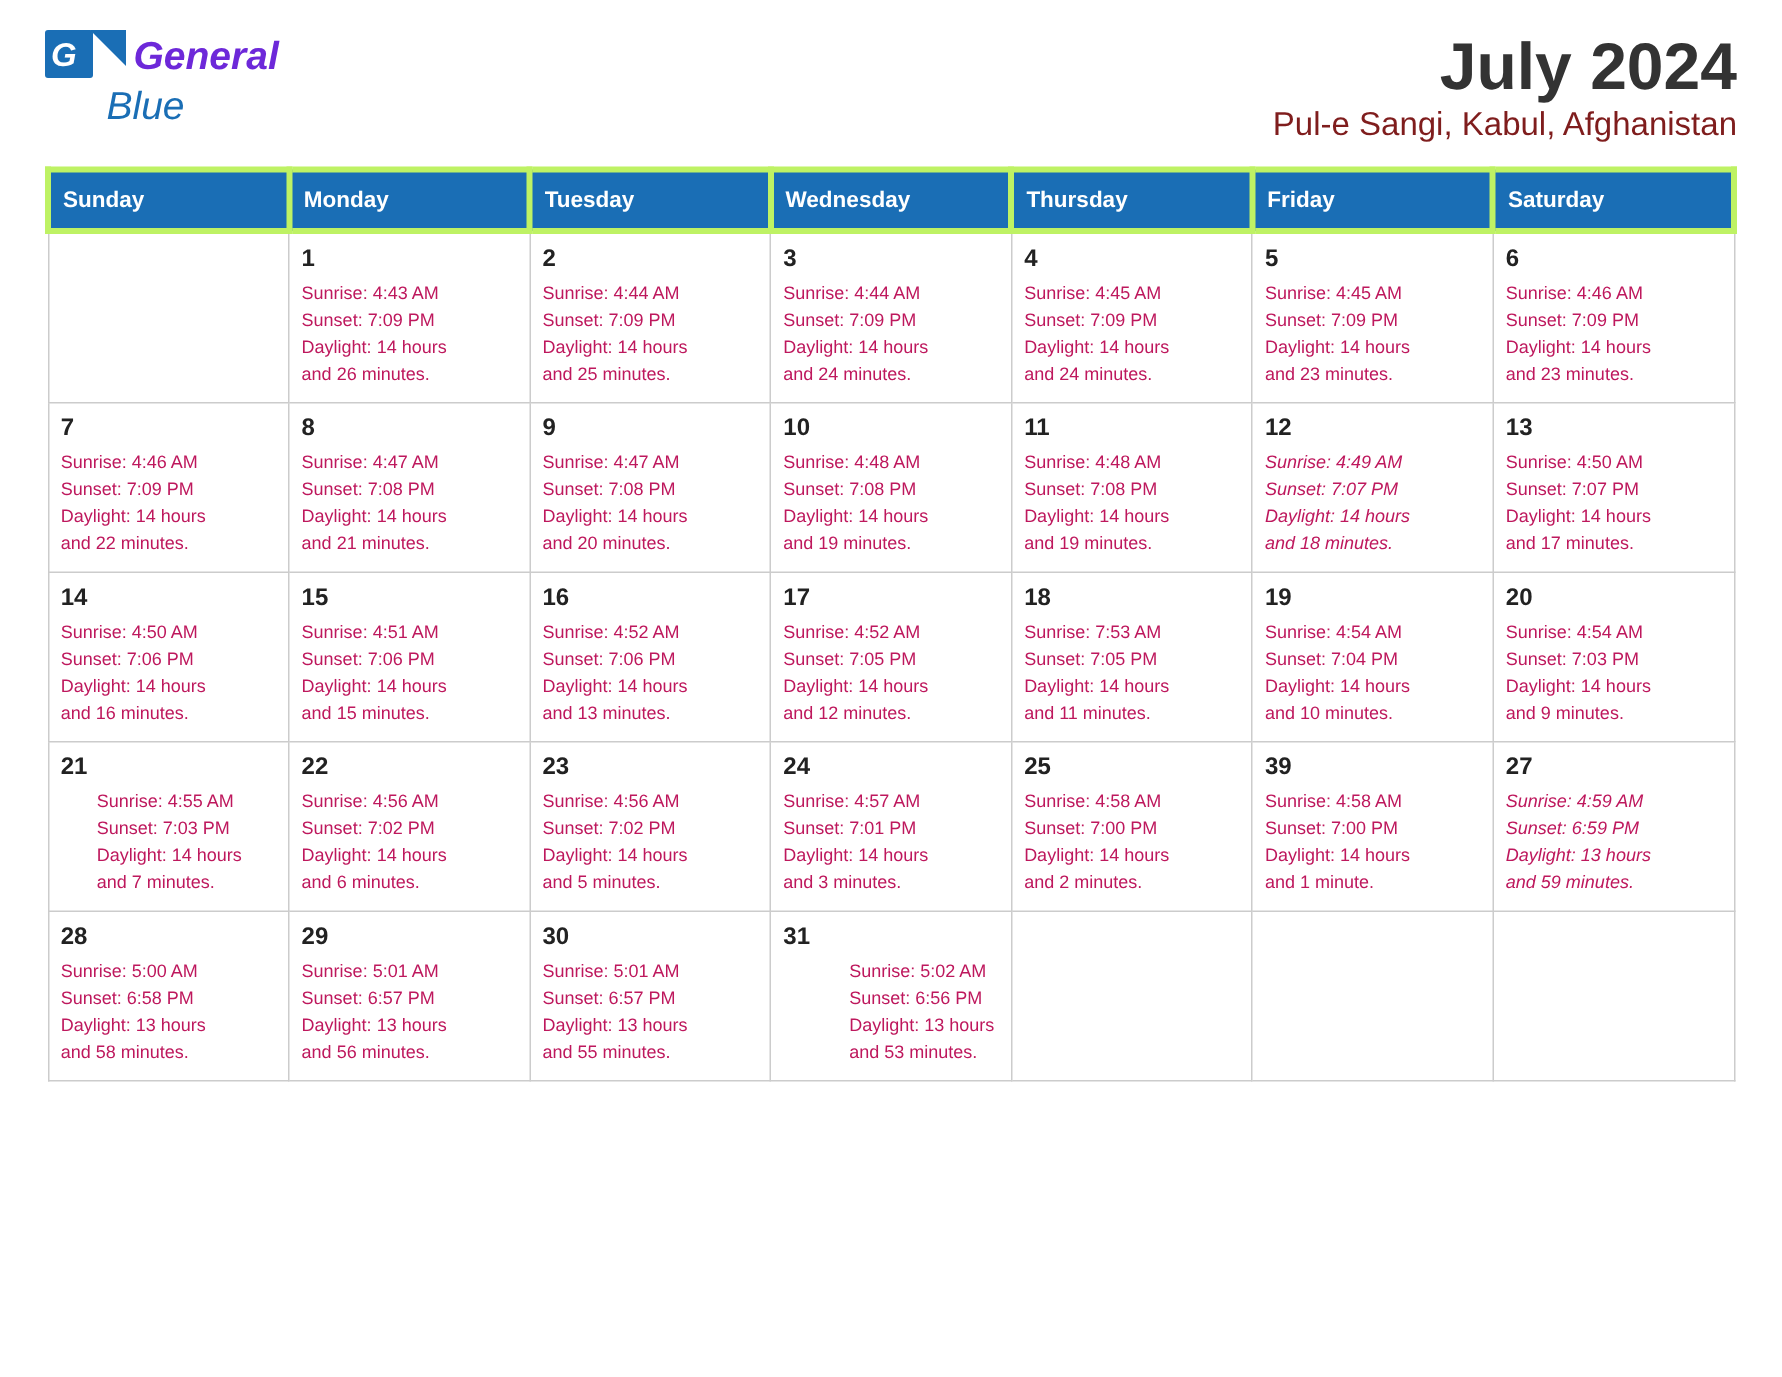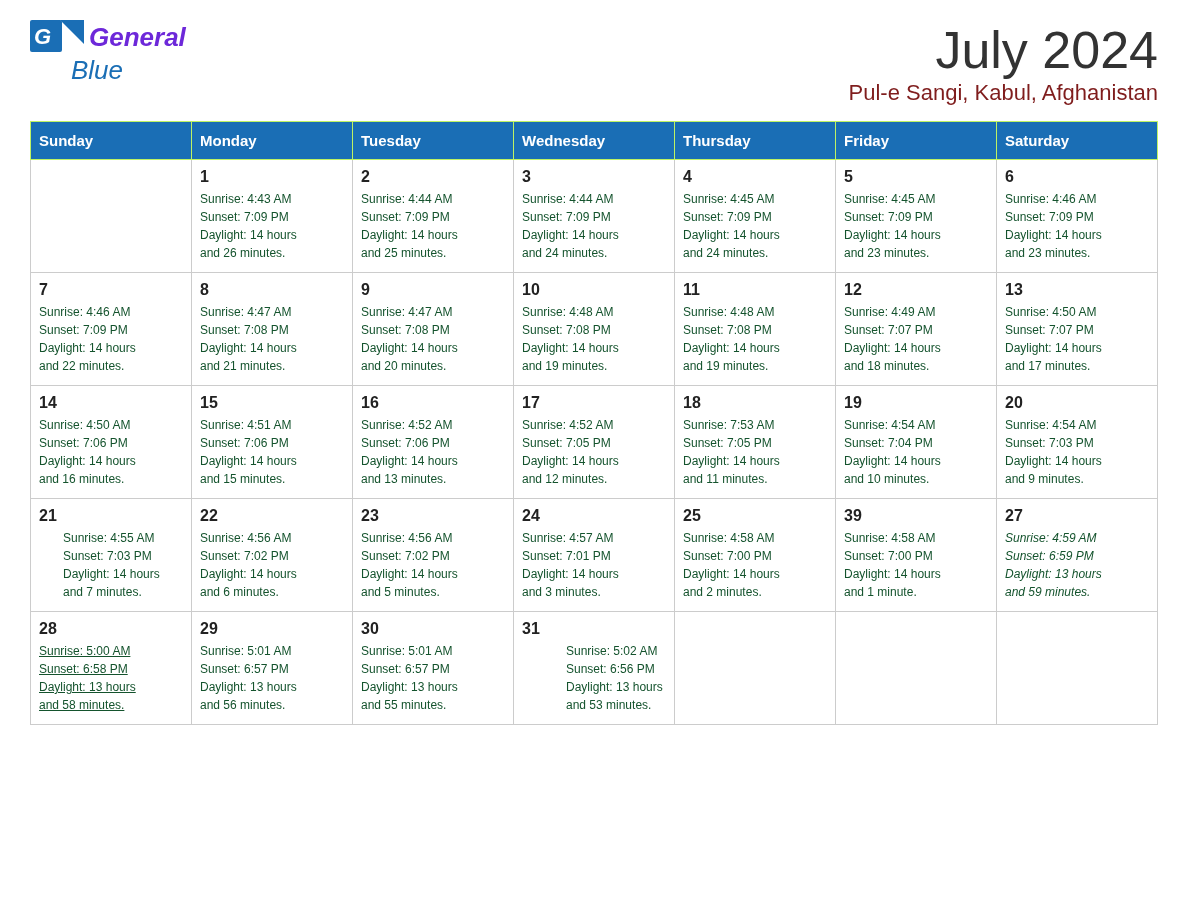--- a/index.html
+++ b/index.html
@@ -17,22 +17,22 @@
       margin-bottom: 20px;
     }
     .logo {
       display: flex;
       align-items: center;
     }
     .title-section {
       text-align: right;
     }
     .title-section h1 {
-      font-size: 52px;
-      font-weight: 400;
+      font-size: 44px;
+      font-weight: 700;
       color: #333;
     }
     .title-section h2 {
       font-size: 22px;
       font-weight: normal;
       color: #7f1d1d;
     }
     .calendar-table {
       width: 100%;
       border-collapse: collapse;
@@ -40,39 +40,39 @@
     }
     .calendar-table thead tr {
       background-color: #1a6eb5;
     }
     .calendar-table thead th {
       color: #ffffff;
       padding: 10px 8px;
       font-size: 15px;
       font-weight: bold;
       text-align: left;
-      border: 1px solid #bef264;
+      border: 4px solid #bef264;
     }
     .calendar-table tbody td {
       vertical-align: top;
       padding: 8px 8px 10px 8px;
       border: 1px solid #ccc;
       font-size: 12.5px;
       color: #333;
       height: 110px;
     }
     .day-number {
       font-size: 16px;
       font-weight: bold;
       color: #222;
       margin-bottom: 4px;
     }
     .day-info {
       font-size: 12px;
-      color: #14532d;
+      color: #be185d;
       line-height: 1.5;
     }
     .empty-cell {
       background: #fff;
     }
     .row-separator td {
       border-top: 2px solid #1a6eb5;
     }
   </style>
 </head>
@@ -190,21 +190,21 @@
         </td>
         <td>
           <div class="day-number">11</div>
           <div class="day-info" style="white-space: pre-line;">Sunrise: 4:48 AM
 Sunset: 7:08 PM
 Daylight: 14 hours
 and 19 minutes.</div>
         </td>
         <td>
           <div class="day-number">12</div>
-          <div class="day-info" style="white-space: pre-line;">Sunrise: 4:49 AM
+          <div class="day-info" style="white-space: pre-line; font-style: italic;">Sunrise: 4:49 AM
 Sunset: 7:07 PM
 Daylight: 14 hours
 and 18 minutes.</div>
         </td>
         <td>
           <div class="day-number">13</div>
           <div class="day-info" style="white-space: pre-line;">Sunrise: 4:50 AM
 Sunset: 7:07 PM
 Daylight: 14 hours
 and 17 minutes.</div>
@@ -308,21 +308,21 @@
           <div class="day-number">27</div>
           <div class="day-info" style="white-space: pre-line; font-style: italic;">Sunrise: 4:59 AM
 Sunset: 6:59 PM
 Daylight: 13 hours
 and 59 minutes.</div>
         </td>
       </tr>
       <tr class="row-separator">
         <td>
           <div class="day-number">28</div>
-          <div class="day-info" style="white-space: pre-line; text-decoration: underline;">Sunrise: 5:00 AM
+          <div class="day-info" style="white-space: pre-line;">Sunrise: 5:00 AM
 Sunset: 6:58 PM
 Daylight: 13 hours
 and 58 minutes.</div>
         </td>
         <td>
           <div class="day-number">29</div>
           <div class="day-info" style="white-space: pre-line;">Sunrise: 5:01 AM
 Sunset: 6:57 PM
 Daylight: 13 hours
 and 56 minutes.</div>

